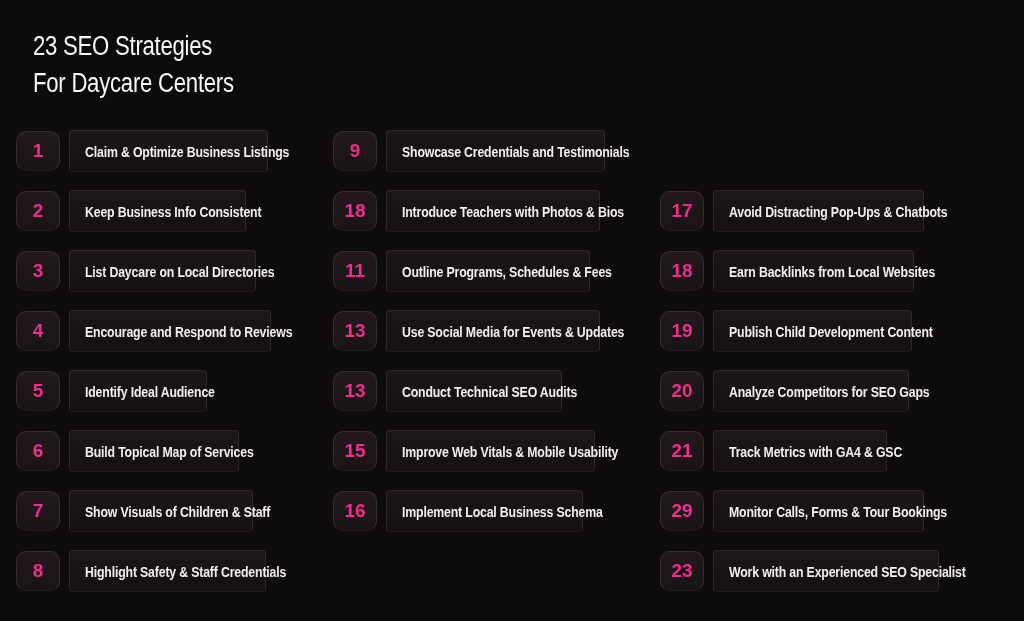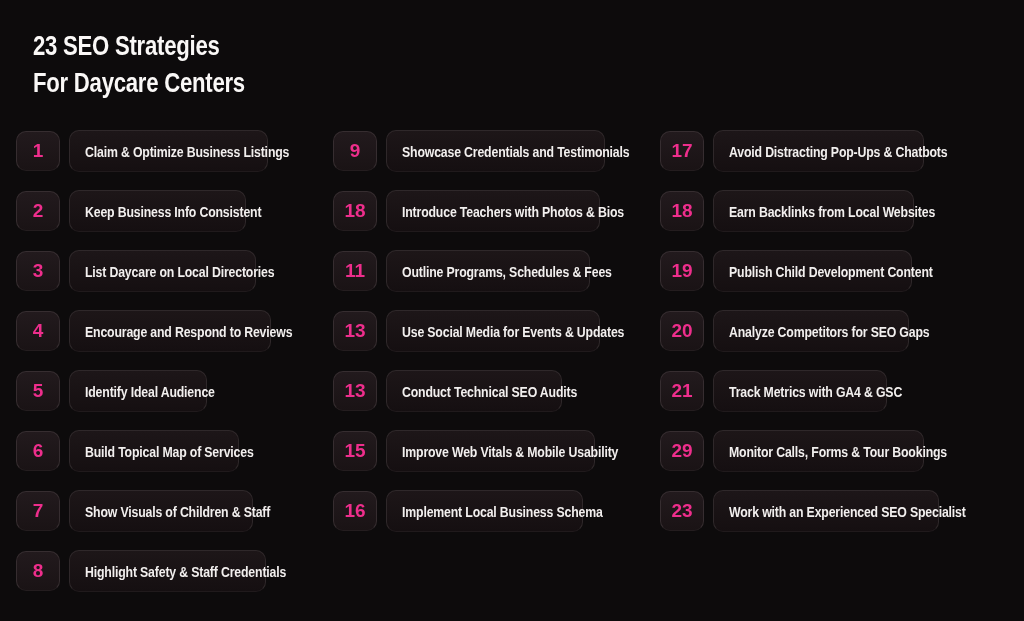--- a/index.html
+++ b/index.html
@@ -16,21 +16,21 @@
     font-family: "Liberation Sans", sans-serif;
   }
 
   
   .title {
     position: absolute;
     left: 33px;
     top: 28px;
     color: #faf8f7;
     font-size: 27px;
-    font-weight: 700;
+    font-weight: 400;
     line-height: 37px;
     letter-spacing: -0.3px;
   }
   .logo {
     position: absolute;
     right: 34px;
     top: 38px;
     font-size: 33px;
     font-weight: 700;
     letter-spacing: 0.5px;
@@ -55,21 +55,21 @@
   .grid {
     position: absolute;
     top: 130px;
     left: 16px;
     right: 0;
     display: flex;
   }
   .col        { display: flex; flex-direction: column; gap: 18px; }
   .col-1      { width: 317px; }
   .col-2      { width: 327px; }
-  .col-3      { width: 348px; }
+  .col-3      { width: 348px; justify-content: flex-end; }
 
   .item {
     display: flex;
     align-items: center;
     gap: 9px;
     height: 42px;
   }
   .num-badge {
     flex: 0 0 44px;
     width: 44px;
@@ -85,21 +85,21 @@
     color: #ee2e8c;
     font-size: 19px;
     font-weight: 700;
   }
   .pill {
     display: inline-flex;
     align-items: center;
     height: 42px;
     box-sizing: border-box;
     padding: 0 15px;
-    border-radius: 10px;
+    border-radius: 4px;
     background: linear-gradient(180deg, #1d1618 0%, #150f11 100%);
     border: 1px solid #2f282a;
     border-bottom-color: #201a1c;
     color: #f2efee;
     font-size: 15px;
     font-weight: 700;
     letter-spacing: -0.2px;
     white-space: nowrap;
   }
 </style>

